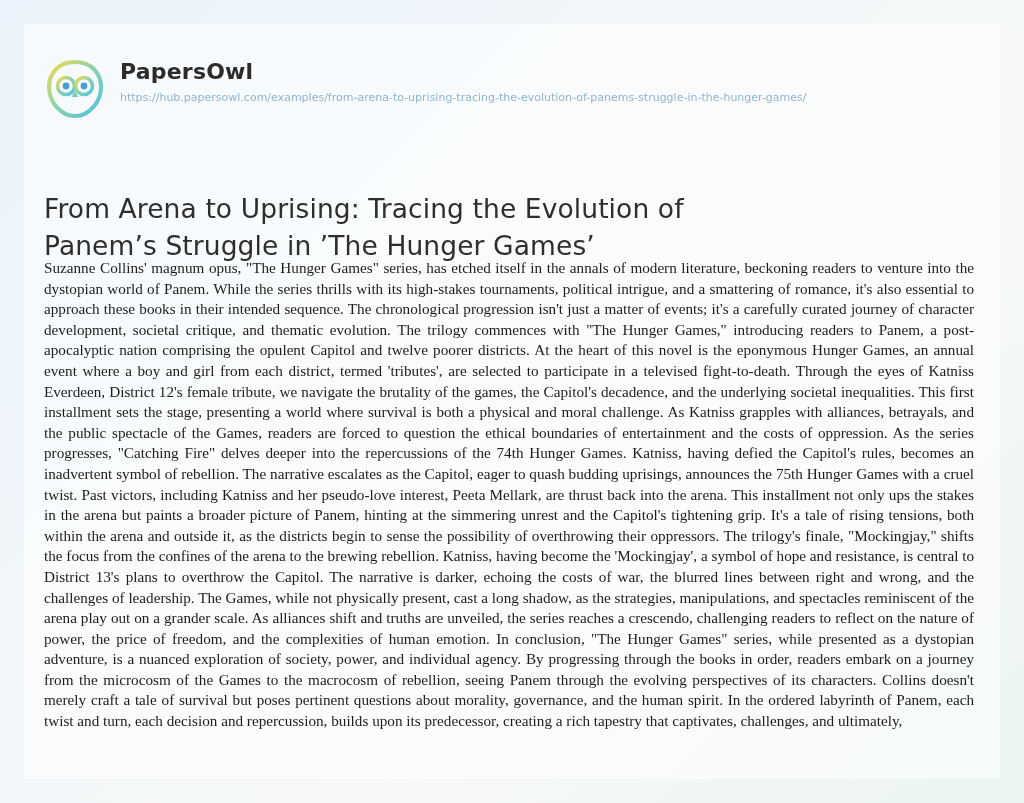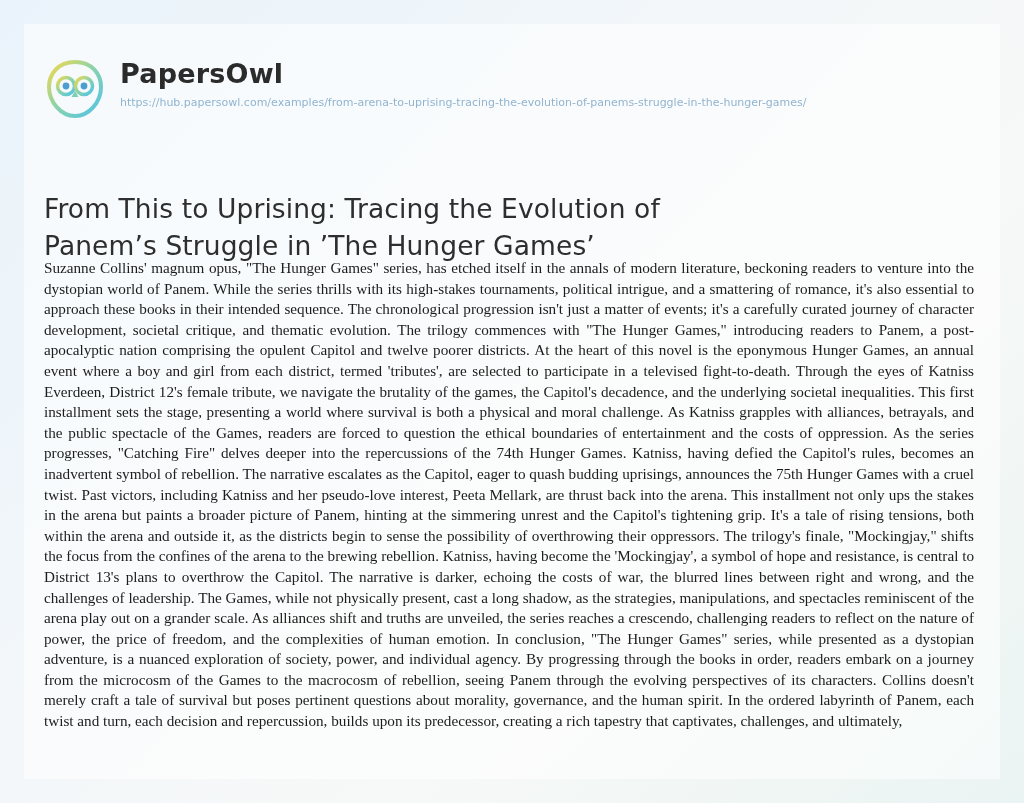--- a/index.html
+++ b/index.html
@@ -45,21 +45,21 @@
     flex: 0 0 auto;
     margin-top: 6px;
   }
   .brand-block {
     display: flex;
     flex-direction: column;
     justify-content: flex-start;
     padding-top: 8px;
   }
   .brand-name {
-    font-size: 27px;
+    font-size: 22px;
     font-weight: bold;
     color: #2b2b2b;
     letter-spacing: 0.2px;
     line-height: 1.05;
     font-family: "DejaVu Sans", sans-serif;
   }
   .brand-url {
     margin-top: 7px;
     font-size: 11px;
     line-height: 1.42;
@@ -117,16 +117,16 @@
         <circle cx="40" cy="28" r="3.4" fill="#4a9fd0"></circle>
         <path d="M31 33 L27.5 39 L34.5 39 Z" fill="#7ecdb4"></path>
       </svg>
     </span>
     <span class="brand-block">
       <span class="brand-name">PapersOwl</span>
       <span class="brand-url">https://hub.papersowl.com/examples/from-arena-to-uprising-tracing-the-evolution-of-panems-struggle-in-the-hunger-games/</span>
     </span>
   </div>
 
-  <h1 class="doc-title">From This to Uprising: Tracing the Evolution of Panem’s Struggle in ’The Hunger Games’</h1>
+  <h1 class="doc-title">From Arena to Uprising: Tracing the Evolution of Panem’s Struggle in ’The Hunger Games’</h1>
 
   <div class="doc-body">Suzanne Collins' magnum opus, "The Hunger Games" series, has etched itself in the annals of modern literature, beckoning readers to venture into the dystopian world of Panem. While the series thrills with its high-stakes tournaments, political intrigue, and a smattering of romance, it's also essential to approach these books in their intended sequence. The chronological progression isn't just a matter of events; it's a carefully curated journey of character development, societal critique, and thematic evolution. The trilogy commences with "The Hunger Games," introducing readers to Panem, a post-apocalyptic nation comprising the opulent Capitol and twelve poorer districts. At the heart of this novel is the eponymous Hunger Games, an annual event where a boy and girl from each district, termed 'tributes', are selected to participate in a televised fight-to-death. Through the eyes of Katniss Everdeen, District 12's female tribute, we navigate the brutality of the games, the Capitol's decadence, and the underlying societal inequalities. This first installment sets the stage, presenting a world where survival is both a physical and moral challenge. As Katniss grapples with alliances, betrayals, and the public spectacle of the Games, readers are forced to question the ethical boundaries of entertainment and the costs of oppression. As the series progresses, "Catching Fire" delves deeper into the repercussions of the 74th Hunger Games. Katniss, having defied the Capitol's rules, becomes an inadvertent symbol of rebellion. The narrative escalates as the Capitol, eager to quash budding uprisings, announces the 75th Hunger Games with a cruel twist. Past victors, including Katniss and her pseudo-love interest, Peeta Mellark, are thrust back into the arena. This installment not only ups the stakes in the arena but paints a broader picture of Panem, hinting at the simmering unrest and the Capitol's tightening grip. It's a tale of rising tensions, both within the arena and outside it, as the districts begin to sense the possibility of overthrowing their oppressors. The trilogy's finale, "Mockingjay," shifts the focus from the confines of the arena to the brewing rebellion. Katniss, having become the 'Mockingjay', a symbol of hope and resistance, is central to District 13's plans to overthrow the Capitol. The narrative is darker, echoing the costs of war, the blurred lines between right and wrong, and the challenges of leadership. The Games, while not physically present, cast a long shadow, as the strategies, manipulations, and spectacles reminiscent of the arena play out on a grander scale. As alliances shift and truths are unveiled, the series reaches a crescendo, challenging readers to reflect on the nature of power, the price of freedom, and the complexities of human emotion. In conclusion, "The Hunger Games" series, while presented as a dystopian adventure, is a nuanced exploration of society, power, and individual agency. By progressing through the books in order, readers embark on a journey from the microcosm of the Games to the macrocosm of rebellion, seeing Panem through the evolving perspectives of its characters. Collins doesn't merely craft a tale of survival but poses pertinent questions about morality, governance, and the human spirit. In the ordered labyrinth of Panem, each twist and turn, each decision and repercussion, builds upon its predecessor, creating a rich tapestry that captivates, challenges, and ultimately,</div>
 </div>
 
 </body></html>

